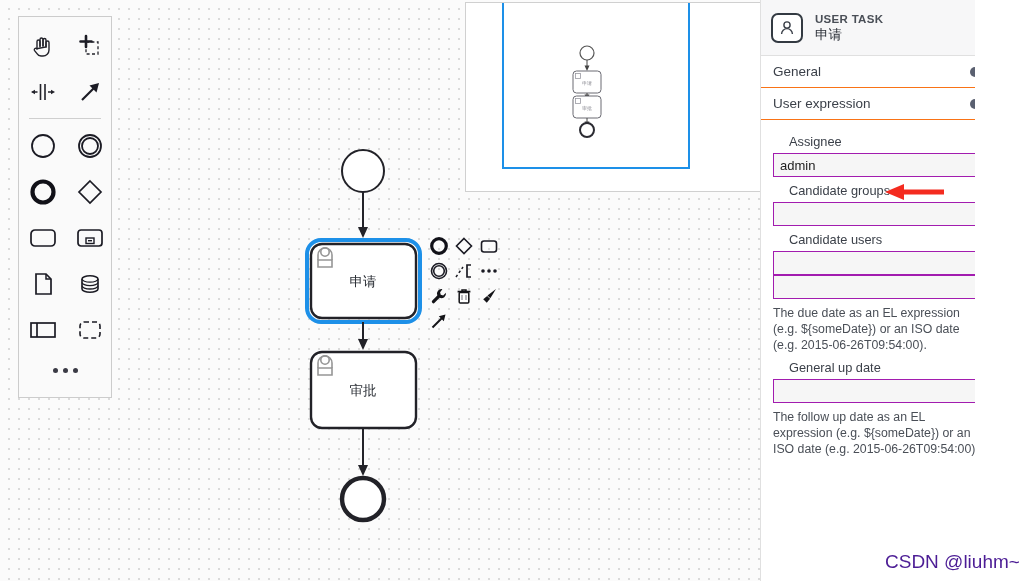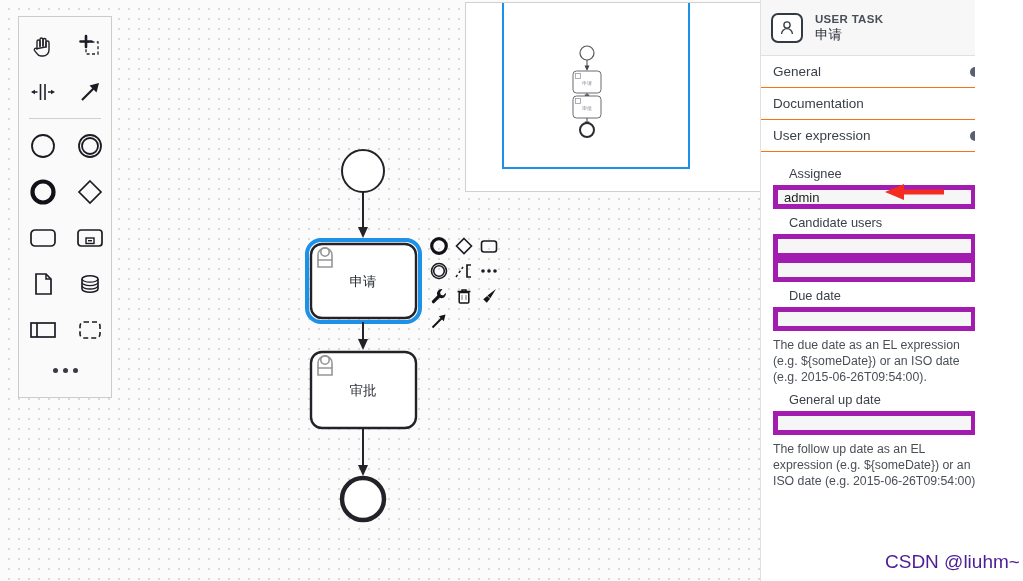--- a/index.html
+++ b/index.html
@@ -162,21 +162,21 @@
   }
 
   .pp-body { padding: 8px 12px 0 12px; }
   .fld-label {
     font-size: 12.8px; color: #3b4049;
     margin: 6px 0 4px 16px;
   }
   .fld-input {
     width: 203px;
     height: 24px;
-    border: 5px solid #a21caf;
+    border: 1px solid #a21caf;
     background: #f6f6f6;
     font-size: 13px;
     color: #222;
     padding: 0 6px;
     font-family: "Liberation Sans", sans-serif;
     outline: none;
     display: block;
   }
   .fld-input.filled { background: #f6f6f6; }
   .fld-help {
@@ -476,40 +476,37 @@
         <div class="pp-type">USER TASK</div>
         <div class="pp-name">申请</div>
       </div>
     </div>
 
     <div class="pp-group">
       <span>General</span>
       <span class="marker"></span>
     </div>
 
-    <div class="pp-group">
-      <span>Documentation</span>
-    </div>
 
     <div class="pp-group">
       <span>User expression</span>
       <span class="marker"></span>
     </div>
 
     <div class="pp-body">
 
       <div class="fld-label">Assignee</div>
       <input class="fld-input filled" type="text" value="admin" style="">
 
+      <div class="fld-label">Candidate groups</div>
+      <input class="fld-input" type="text" value="" style="">
+
       <div class="fld-label">Candidate users</div>
       <input class="fld-input" type="text" value="" style="">
 
-      <input class="fld-input" type="text" value="" style="">
-
-      <div class="fld-label">Due date</div>
       <input class="fld-input" type="text" value="" style="">
       <div class="fld-help">The due date as an EL expression (e.g. ${someDate}) or an ISO date (e.g. 2015-06-26T09:54:00).</div>
 
       <div class="fld-label">General up date</div>
       <input class="fld-input" type="text" value="" style="">
       <div class="fld-help">The follow up date as an EL expression (e.g. ${someDate}) or an ISO date (e.g. 2015-06-26T09:54:00).</div>
 
     </div>
   </div>
 

